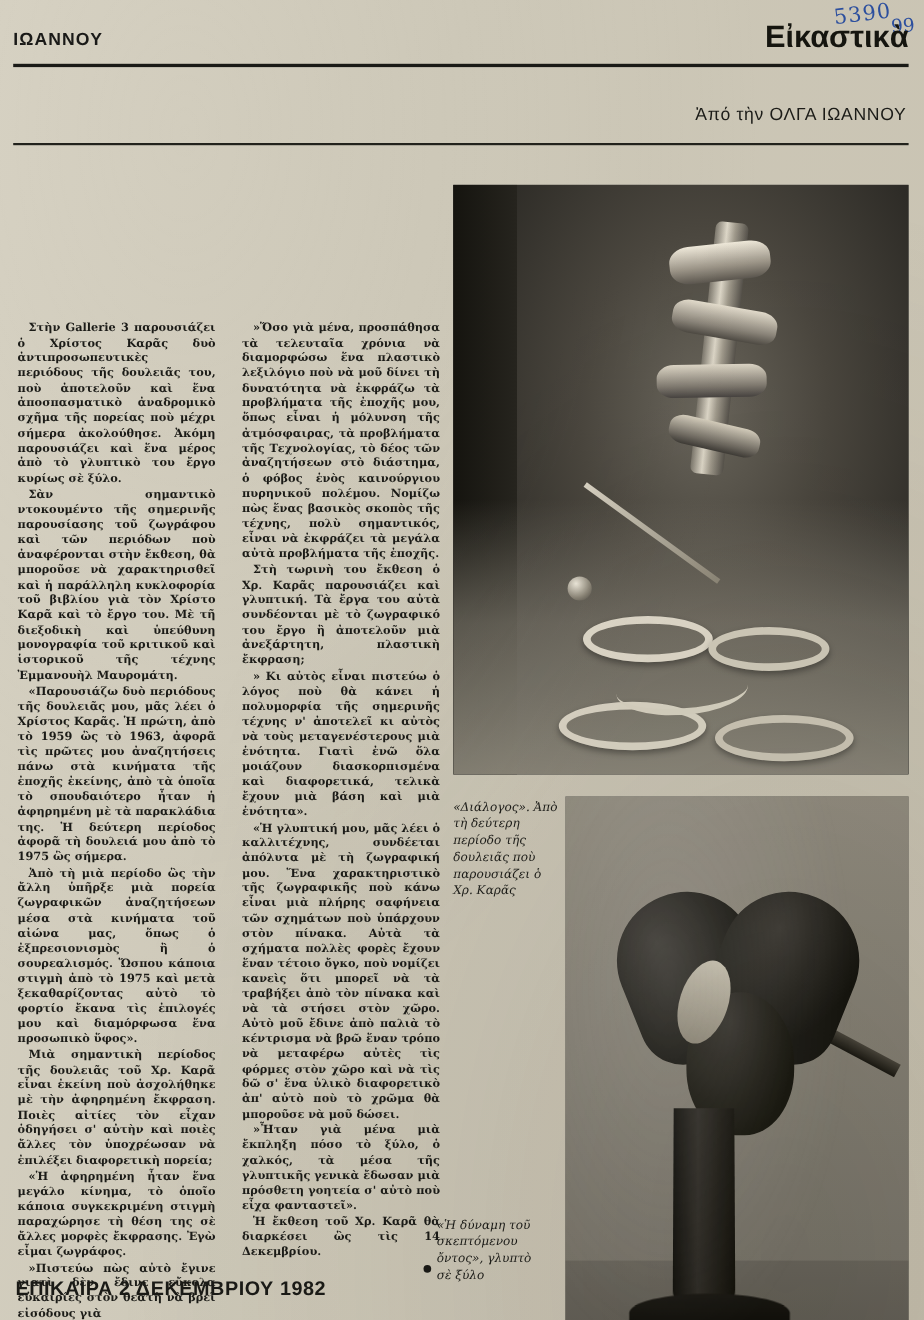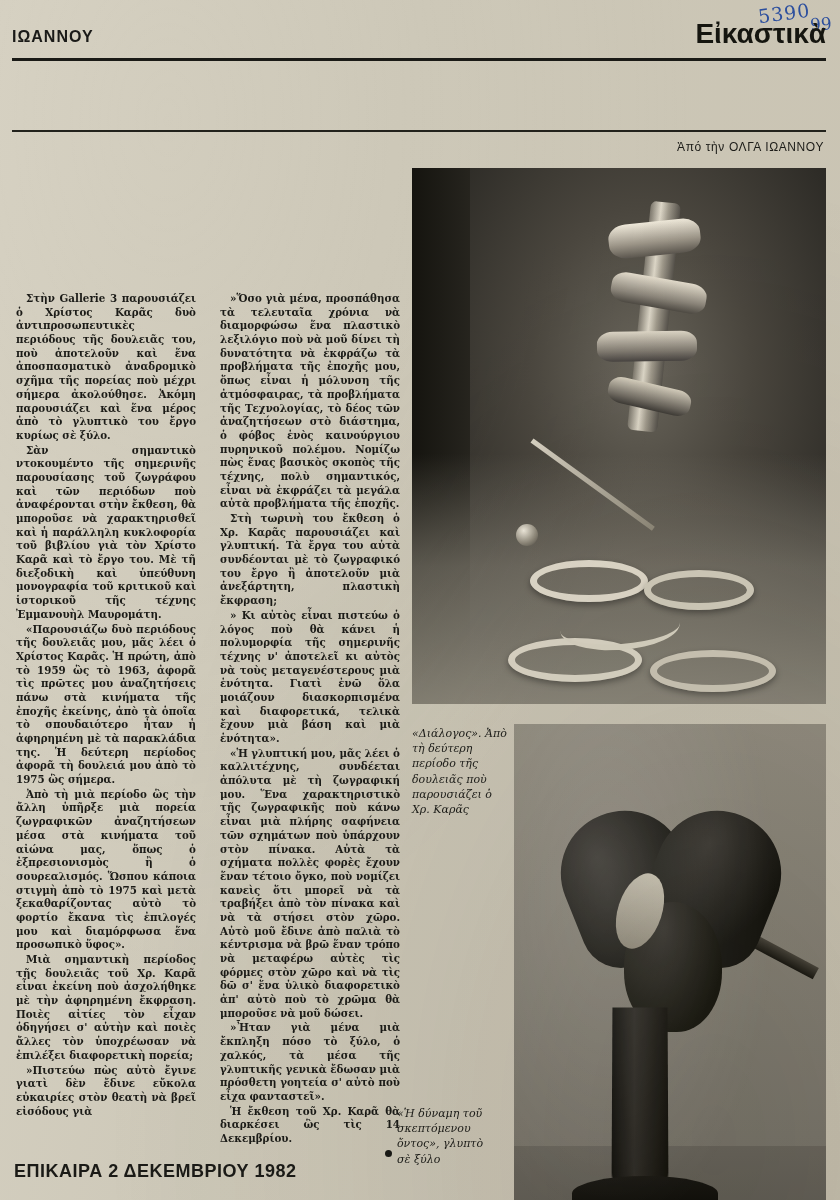--- a/index.html
+++ b/index.html
@@ -83,24 +83,23 @@
     right: 14px;
     top: 58px;
     height: 3px;
     background: #1a1a16;
   }
   .byline {
     position: absolute;
     right: 16px;
     top: 96px;
     font-family: "Liberation Sans", sans-serif;
-    font-size: 12px;
+    font-size: 16px;
     letter-spacing: 0.6px;
     color: #1c1c18;
-    margin-top: 44px;
   }
   .rule-second {
     position: absolute;
     left: 12px;
     right: 14px;
     top: 130px;
     height: 2px;
     background: #22221c;
   }
   .headline {
@@ -366,20 +365,21 @@
   <div class="rule-second"></div>
 
 
   <div class="columns">
     <div class="col c1">
       <p>Στὴν Gallerie 3 παρουσιάζει ὁ Χρίστος Καρᾶς δυὸ ἀντιπροσωπευτικὲς περιόδους τῆς δουλειᾶς του, ποὺ ἀποτελοῦν καὶ ἕνα ἀποσπασματικὸ ἀναδρομικὸ σχῆμα τῆς πορείας ποὺ μέχρι σήμερα ἀκολούθησε. Ἀκόμη παρουσιάζει καὶ ἕνα μέρος ἀπὸ τὸ γλυπτικὸ του ἔργο κυρίως σὲ ξύλο.</p>
       <p>Σὰν σημαντικὸ ντοκουμέντο τῆς σημερινῆς παρουσίασης τοῦ ζωγράφου καὶ τῶν περιόδων ποὺ ἀναφέρονται στὴν ἔκθεση, θὰ μποροῦσε νὰ χαρακτηρισθεῖ καὶ ἡ παράλληλη κυκλοφορία τοῦ βιβλίου γιὰ τὸν Χρίστο Καρᾶ καὶ τὸ ἔργο του. Μὲ τῆ διεξοδικὴ καὶ ὑπεύθυνη μονογραφία τοῦ κριτικοῦ καὶ ἱστορικοῦ τῆς τέχνης Ἐμμανουὴλ Μαυρομάτη.</p>
       <p>«Παρουσιάζω δυὸ περιόδους τῆς δουλειᾶς μου, μᾶς λέει ὁ Χρίστος Καρᾶς. Ἡ πρώτη, ἀπὸ τὸ 1959 ὣς τὸ 1963, ἀφορᾶ τὶς πρῶτες μου ἀναζητήσεις πάνω στὰ κινήματα τῆς ἐποχῆς ἐκείνης, ἀπὸ τὰ ὁποῖα τὸ σπουδαιότερο ἦταν ἡ ἀφηρημένη μὲ τὰ παρακλάδια της. Ἡ δεύτερη περίοδος ἀφορᾶ τὴ δουλειά μου ἀπὸ τὸ 1975 ὣς σήμερα.</p>
       <p>Ἀπὸ τὴ μιὰ περίοδο ὣς τὴν ἄλλη ὑπῆρξε μιὰ πορεία ζωγραφικῶν ἀναζητήσεων μέσα στὰ κινήματα τοῦ αἰώνα μας, ὅπως ὁ ἐξπρεσιονισμὸς ἢ ὁ σουρεαλισμός. Ὥσπου κάποια στιγμὴ ἀπὸ τὸ 1975 καὶ μετὰ ξεκαθαρίζοντας αὐτὸ τὸ φορτίο ἔκανα τὶς ἐπιλογές μου καὶ διαμόρφωσα ἕνα προσωπικὸ ὕφος».</p>
       <p>Μιὰ σημαντικὴ περίοδος τῆς δουλειᾶς τοῦ Χρ. Καρᾶ εἶναι ἐκείνη ποὺ ἀσχολήθηκε μὲ τὴν ἀφηρημένη ἔκφραση. Ποιὲς αἰτίες τὸν εἶχαν ὁδηγήσει σ' αὐτὴν καὶ ποιὲς ἄλλες τὸν ὑποχρέωσαν νὰ ἐπιλέξει διαφορετικὴ πορεία;</p>
+      <p>«Ἡ ἀφηρημένη ἦταν ἕνα μεγάλο κίνημα, τὸ ὁποῖο κάποια συγκεκριμένη στιγμὴ παραχώρησε τὴ θέση της σὲ ἄλλες μορφὲς ἔκφρασης. Ἐγὼ εἶμαι ζωγράφος.</p>
       <p>»Πιστεύω πὼς αὐτὸ ἔγινε γιατὶ δὲν ἔδινε εὔκολα εὐκαιρίες στὸν θεατὴ νὰ βρεῖ εἰσόδους γιὰ</p>
     </div>
     <div class="col c2">
       <p>»Ὅσο γιὰ μένα, προσπάθησα τὰ τελευταῖα χρόνια νὰ διαμορφώσω ἕνα πλαστικὸ λεξιλόγιο ποὺ νὰ μοῦ δίνει τὴ δυνατότητα νὰ ἐκφράζω τὰ προβλήματα τῆς ἐποχῆς μου, ὅπως εἶναι ἡ μόλυνση τῆς ἀτμόσφαιρας, τὰ προβλήματα τῆς Τεχνολογίας, τὸ δέος τῶν ἀναζητήσεων στὸ διάστημα, ὁ φόβος ἑνὸς καινούργιου πυρηνικοῦ πολέμου. Νομίζω πὼς ἕνας βασικὸς σκοπὸς τῆς τέχνης, πολὺ σημαντικός, εἶναι νὰ ἐκφράζει τὰ μεγάλα αὐτὰ προβλήματα τῆς ἐποχῆς.</p>
       <p>Στὴ τωρινὴ του ἔκθεση ὁ Χρ. Καρᾶς παρουσιάζει καὶ γλυπτική. Τὰ ἔργα του αὐτὰ συνδέονται μὲ τὸ ζωγραφικό του ἔργο ἢ ἀποτελοῦν μιὰ ἀνεξάρτητη, πλαστικὴ ἔκφραση;</p>
       <p>» Κι αὐτὸς εἶναι πιστεύω ὁ λόγος ποὺ θὰ κάνει ἡ πολυμορφία τῆς σημερινῆς τέχνης ν' ἀποτελεῖ κι αὐτὸς νὰ τοὺς μεταγενέστερους μιὰ ἑνότητα. Γιατὶ ἐνῶ ὅλα μοιάζουν διασκορπισμένα καὶ διαφορετικά, τελικὰ ἔχουν μιὰ βάση καὶ μιὰ ἑνότητα».</p>
       <p>«Ἡ γλυπτική μου, μᾶς λέει ὁ καλλιτέχνης, συνδέεται ἀπόλυτα μὲ τὴ ζωγραφική μου. Ἕνα χαρακτηριστικὸ τῆς ζωγραφικῆς ποὺ κάνω εἶναι μιὰ πλήρης σαφήνεια τῶν σχημάτων ποὺ ὑπάρχουν στὸν πίνακα. Αὐτὰ τὰ σχήματα πολλὲς φορὲς ἔχουν ἕναν τέτοιο ὄγκο, ποὺ νομίζει κανεὶς ὅτι μπορεῖ νὰ τὰ τραβήξει ἀπὸ τὸν πίνακα καὶ νὰ τὰ στήσει στὸν χῶρο. Αὐτὸ μοῦ ἔδινε ἀπὸ παλιὰ τὸ κέντρισμα νὰ βρῶ ἕναν τρόπο νὰ μεταφέρω αὐτὲς τὶς φόρμες στὸν χῶρο καὶ νὰ τὶς δῶ σ' ἕνα ὑλικὸ διαφορετικὸ ἀπ' αὐτὸ ποὺ τὸ χρῶμα θὰ μποροῦσε νὰ μοῦ δώσει.</p>
       <p>»Ἦταν γιὰ μένα μιὰ ἔκπληξη πόσο τὸ ξύλο, ὁ χαλκός, τὰ μέσα τῆς γλυπτικῆς γενικὰ ἔδωσαν μιὰ πρόσθετη γοητεία σ' αὐτὸ ποὺ εἶχα φανταστεῖ».</p>
       <p>Ἡ ἔκθεση τοῦ Χρ. Καρᾶ θὰ διαρκέσει ὣς τὶς 14 Δεκεμβρίου.</p>
     </div>

